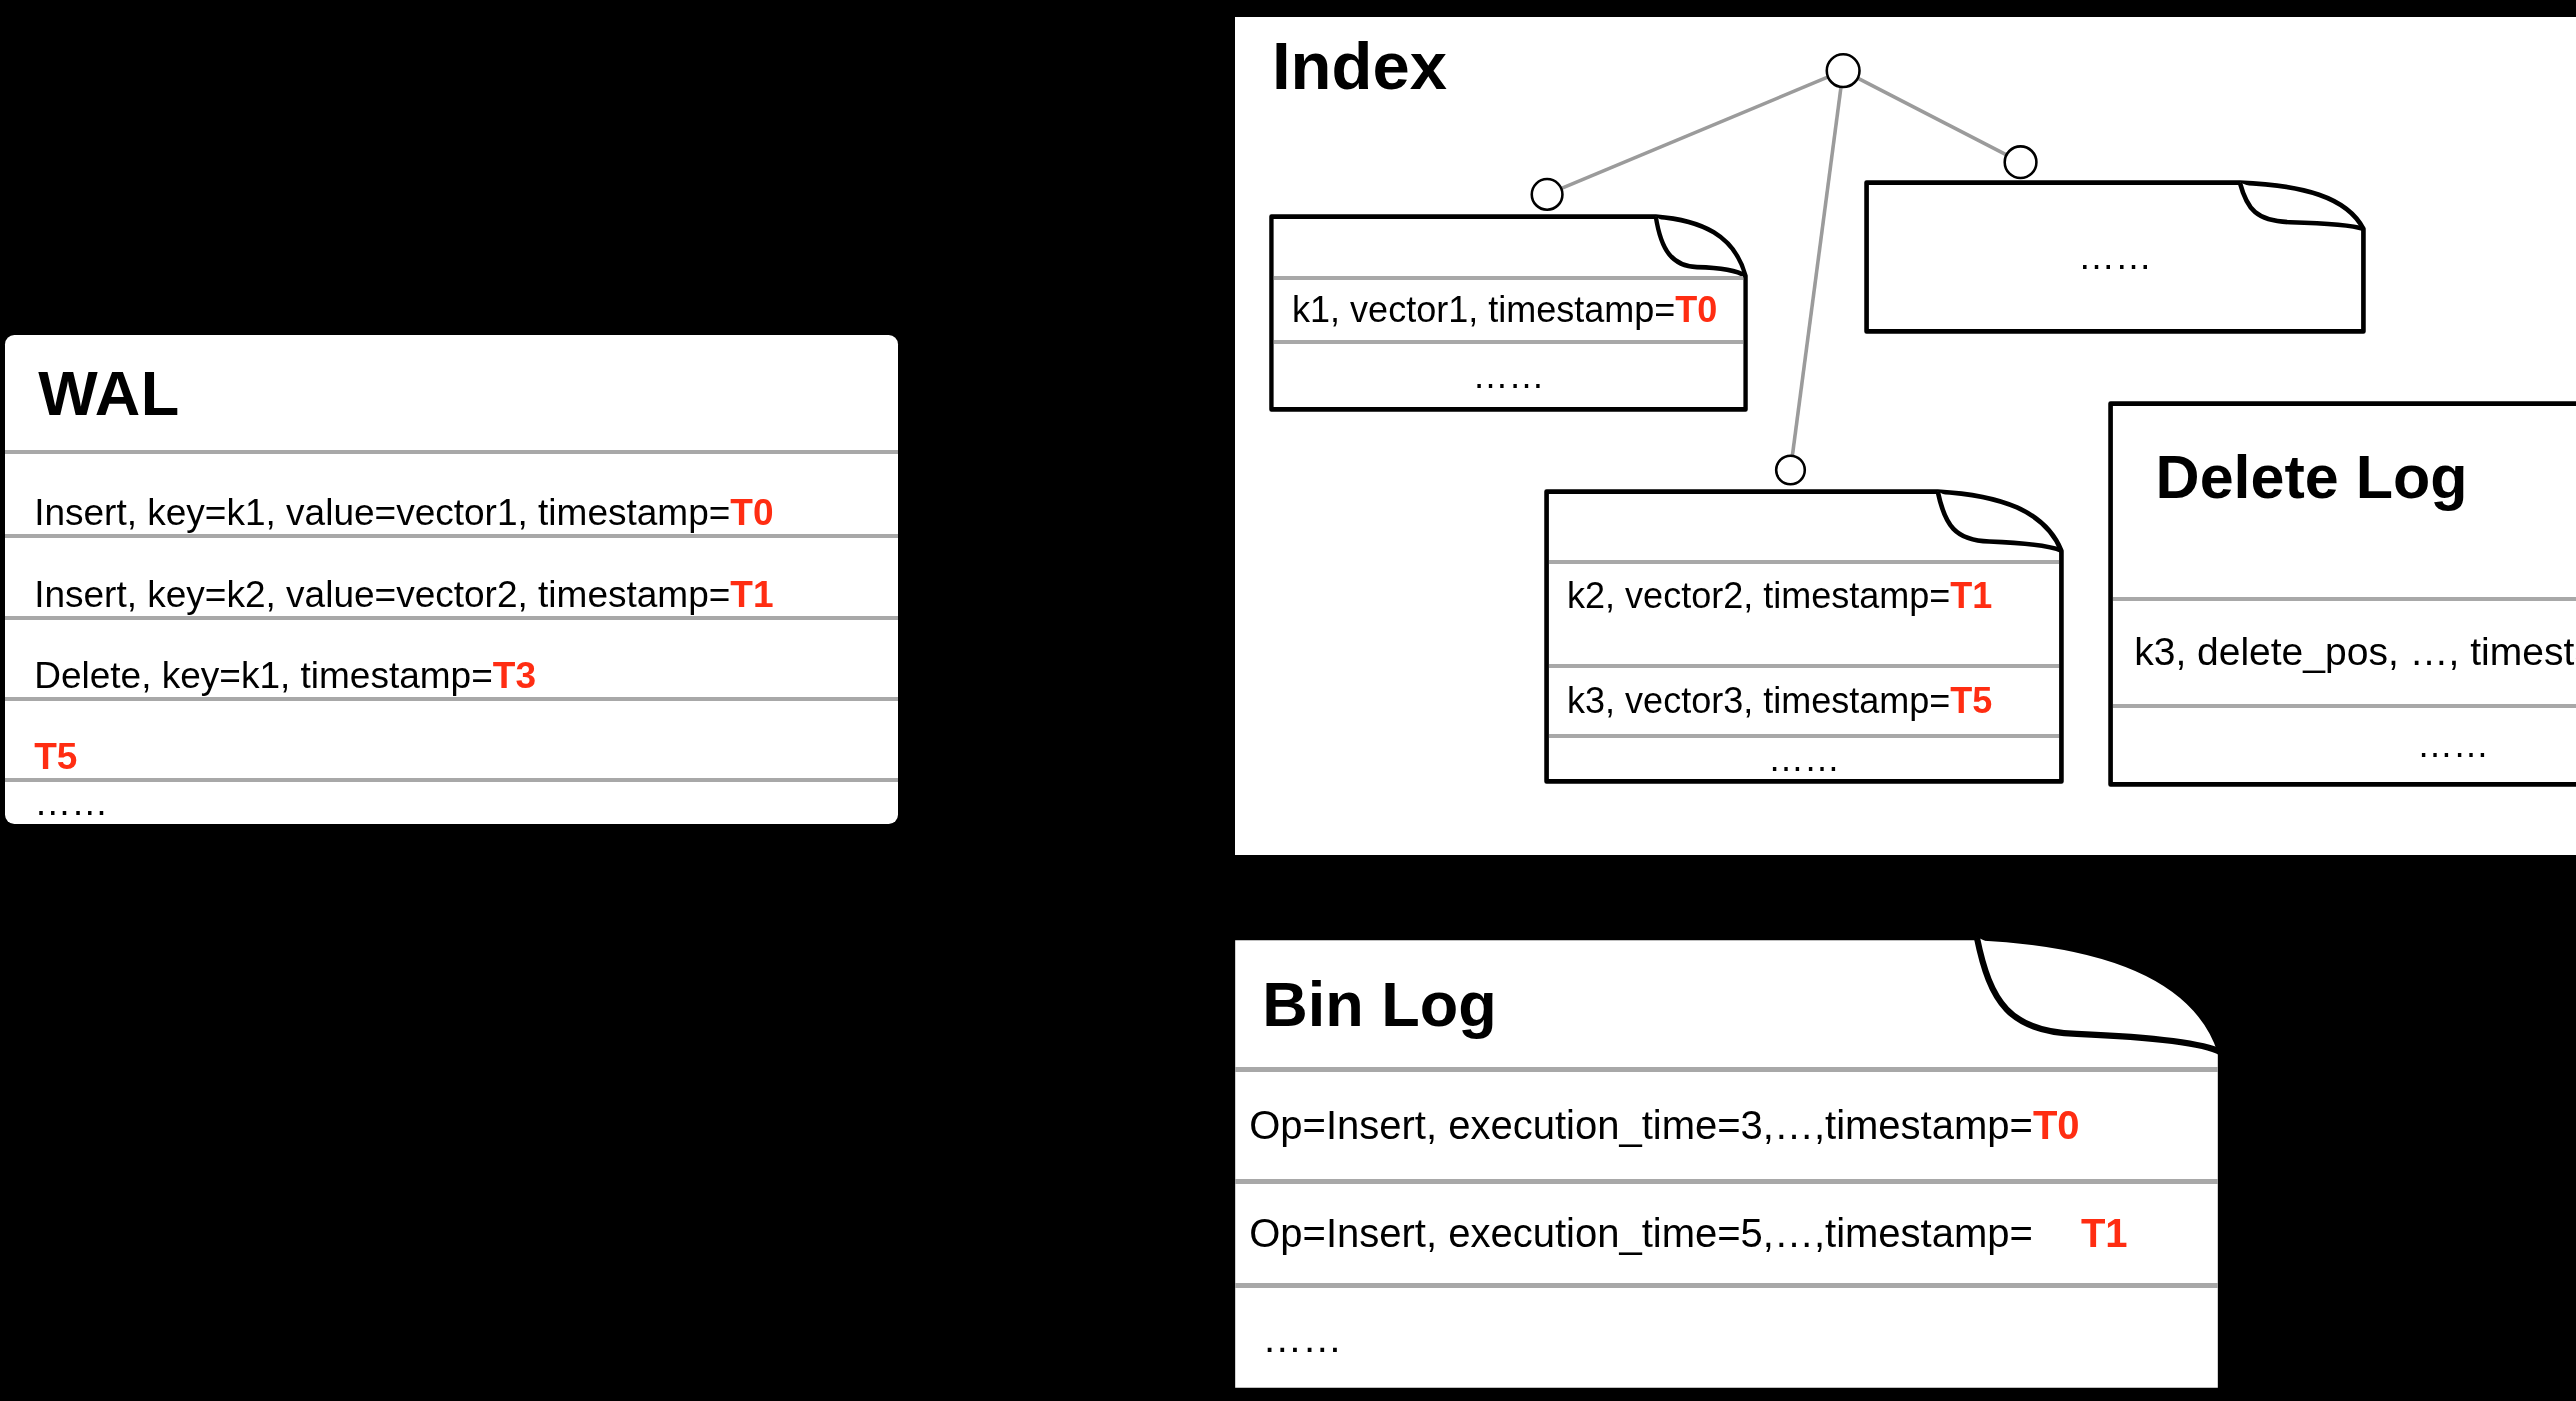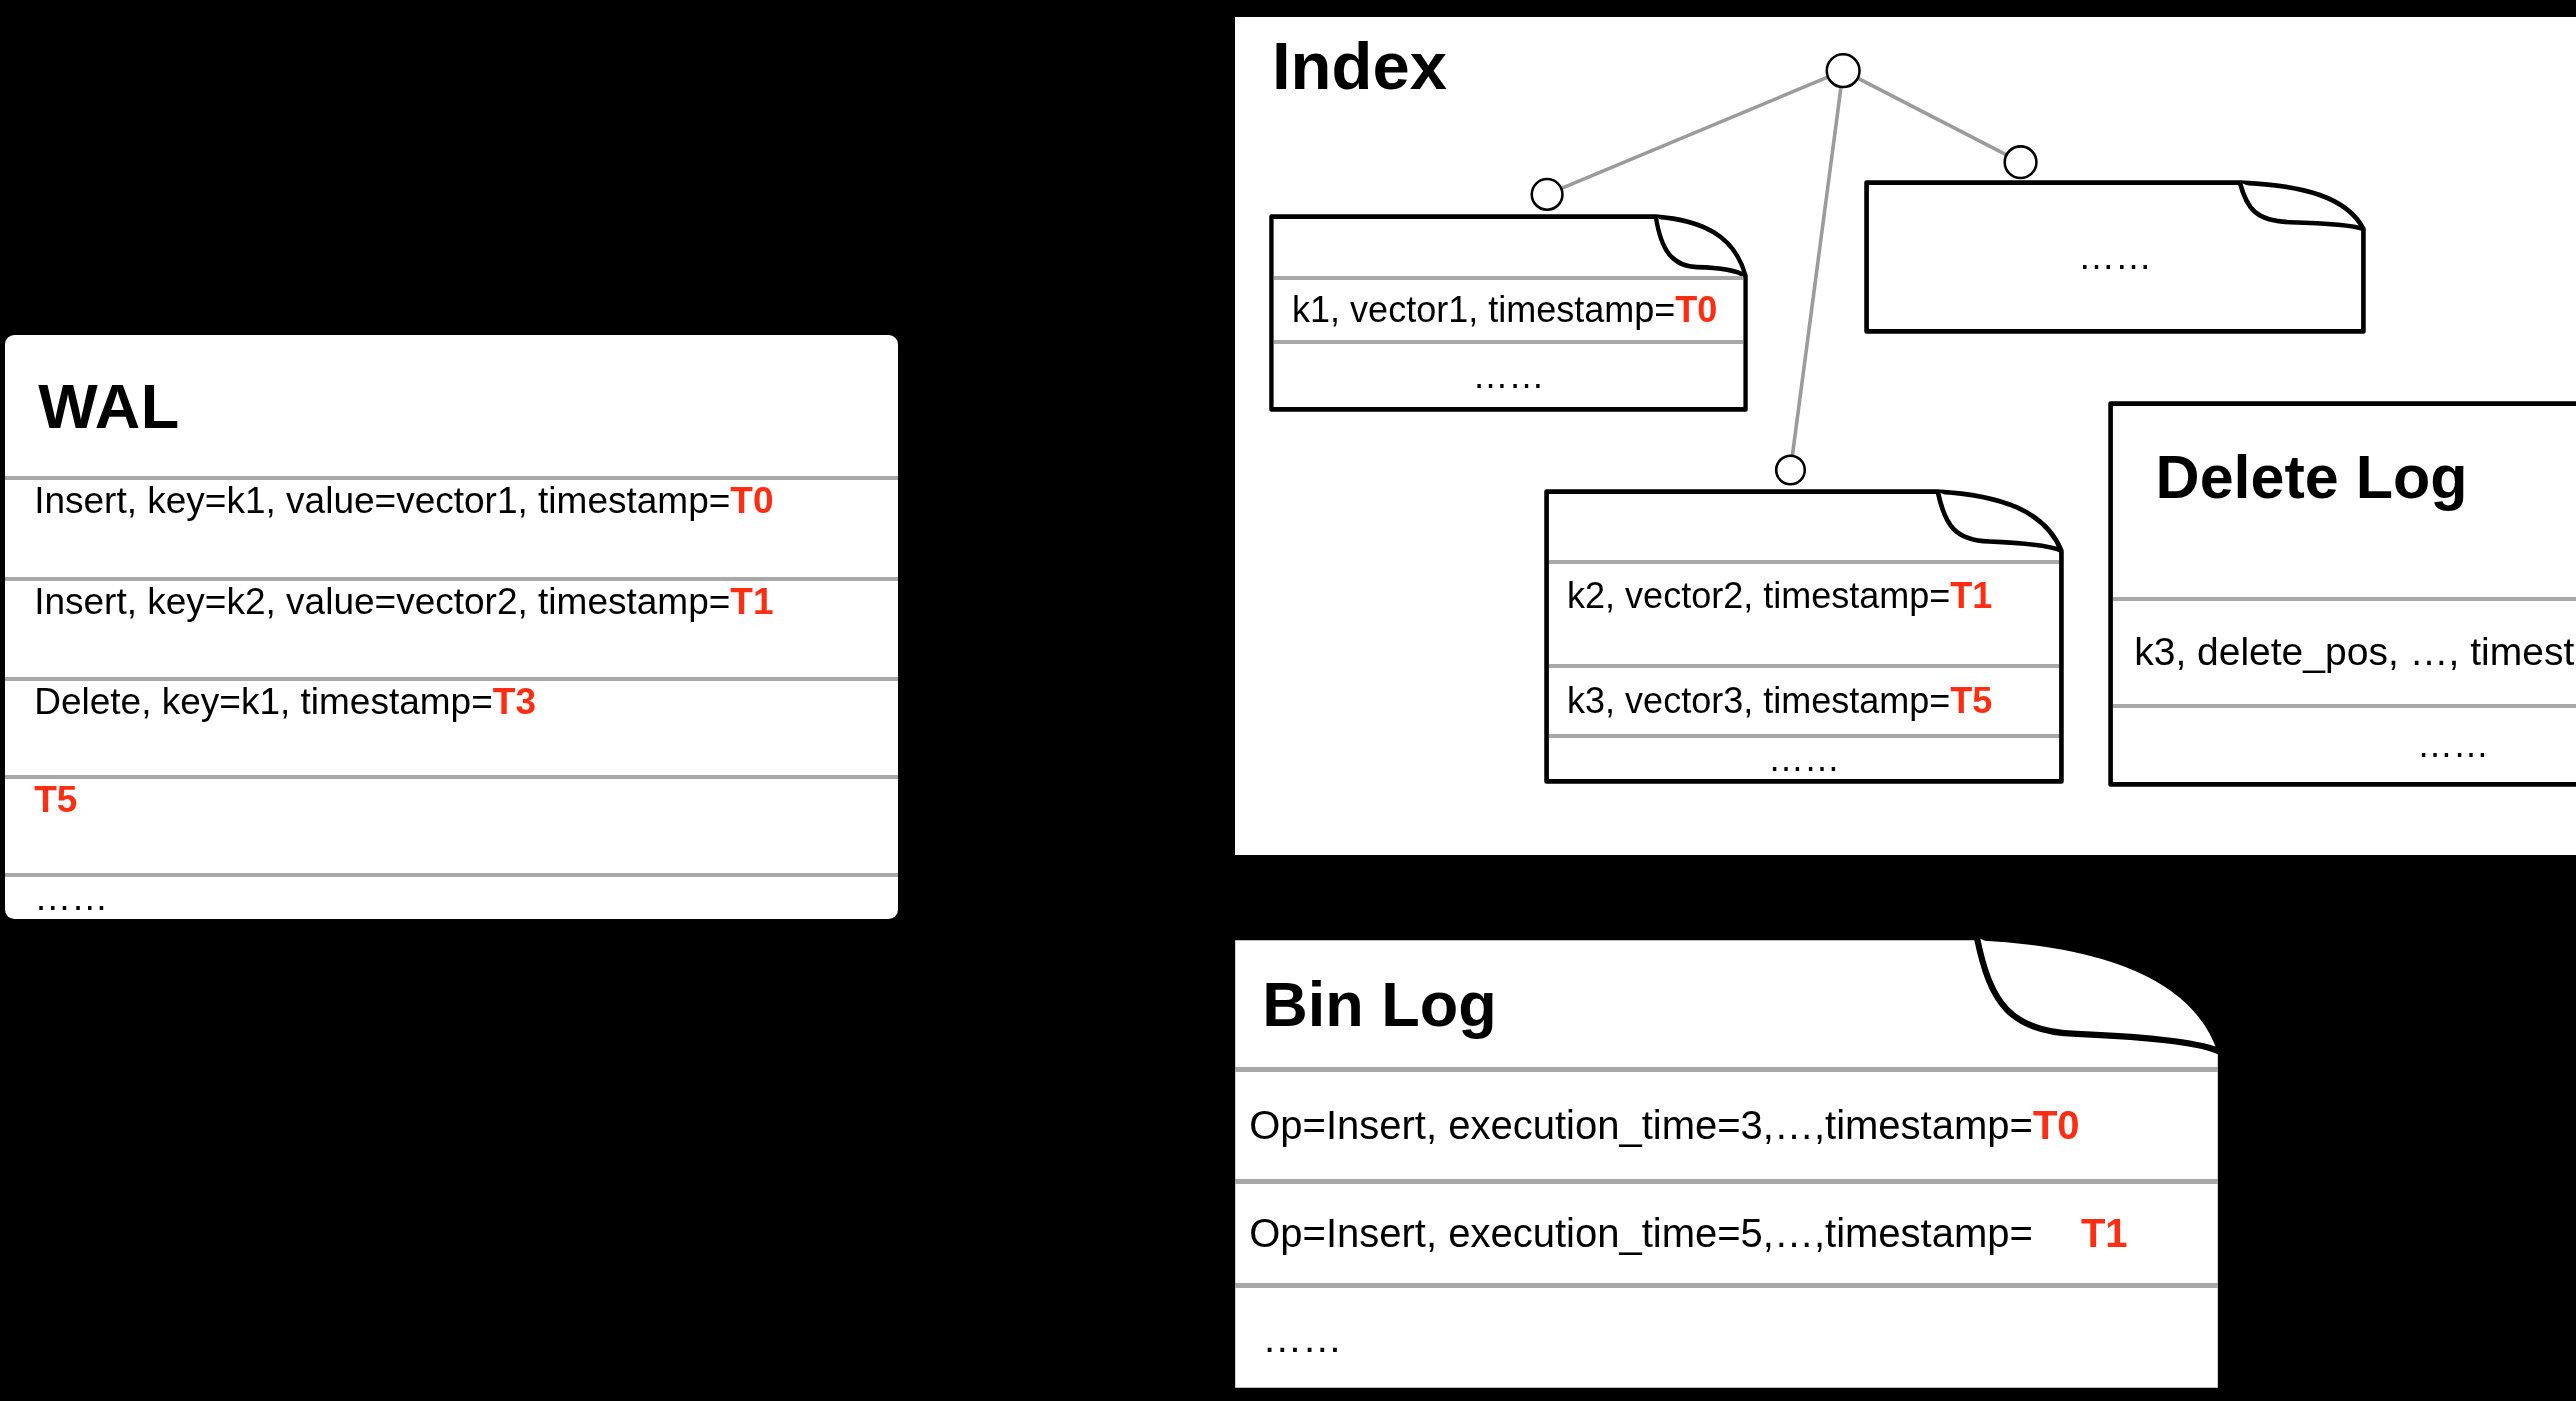--- a/index.html
+++ b/index.html
@@ -11,27 +11,27 @@
     --paper:#ffffff;
   }
   html,body{margin:0;padding:0;background:var(--bg);}
   .canvas{
     position:relative;width:2817px;height:1402px;background:var(--bg);
     font-family:"Liberation Sans","DejaVu Sans",sans-serif;color:var(--ink);
     overflow:hidden;
   }
   
   .wal{
-    position:absolute;left:5.2px;top:335px;width:893px;height:584px;
+    position:absolute;left:5.2px;top:335px;width:893px;height:489px;
     background:var(--paper);border-radius:9.3px;overflow:hidden;
     display:flex;flex-direction:column;box-sizing:border-box;
   }
   .wal-title{height:147px;display:flex;align-items:center;padding-left:33px;
     font-size:63px;font-weight:700;letter-spacing:0.5px;}
-  .wal-row{display:flex;align-items:flex-start;padding-left:29px;
+  .wal-row{display:flex;align-items:flex-end;padding-left:29px;
     border-top:4.6px solid var(--divider);font-size:37px;white-space:pre;}
   .wal-row.r1{height:101px}.wal-row.r2{height:100px}
   .wal-row.r3{height:98px}.wal-row.r4{height:98px}
   .wal-row.dots{flex:1}
   .hl{color:var(--red);font-weight:700;}
   
   .index-panel{
     position:absolute;left:1232px;top:14.4px;width:1572px;height:844px;
     background:var(--paper);border:3.1px solid #000;box-sizing:border-box;
   }

